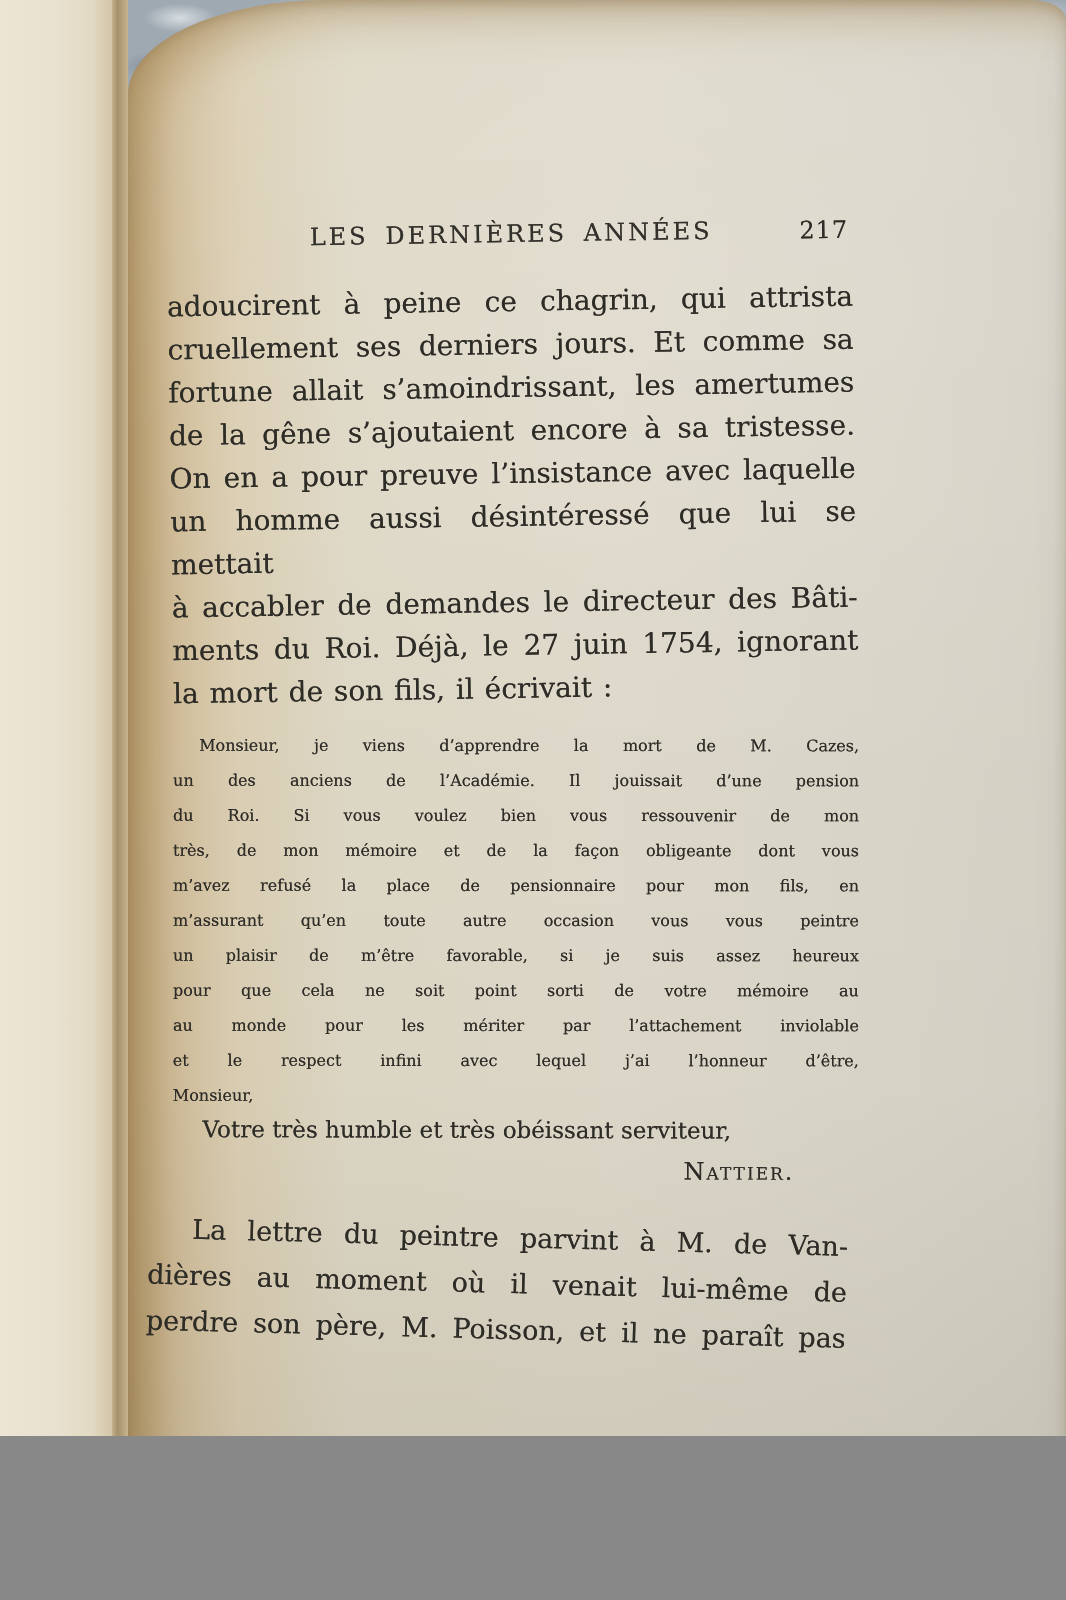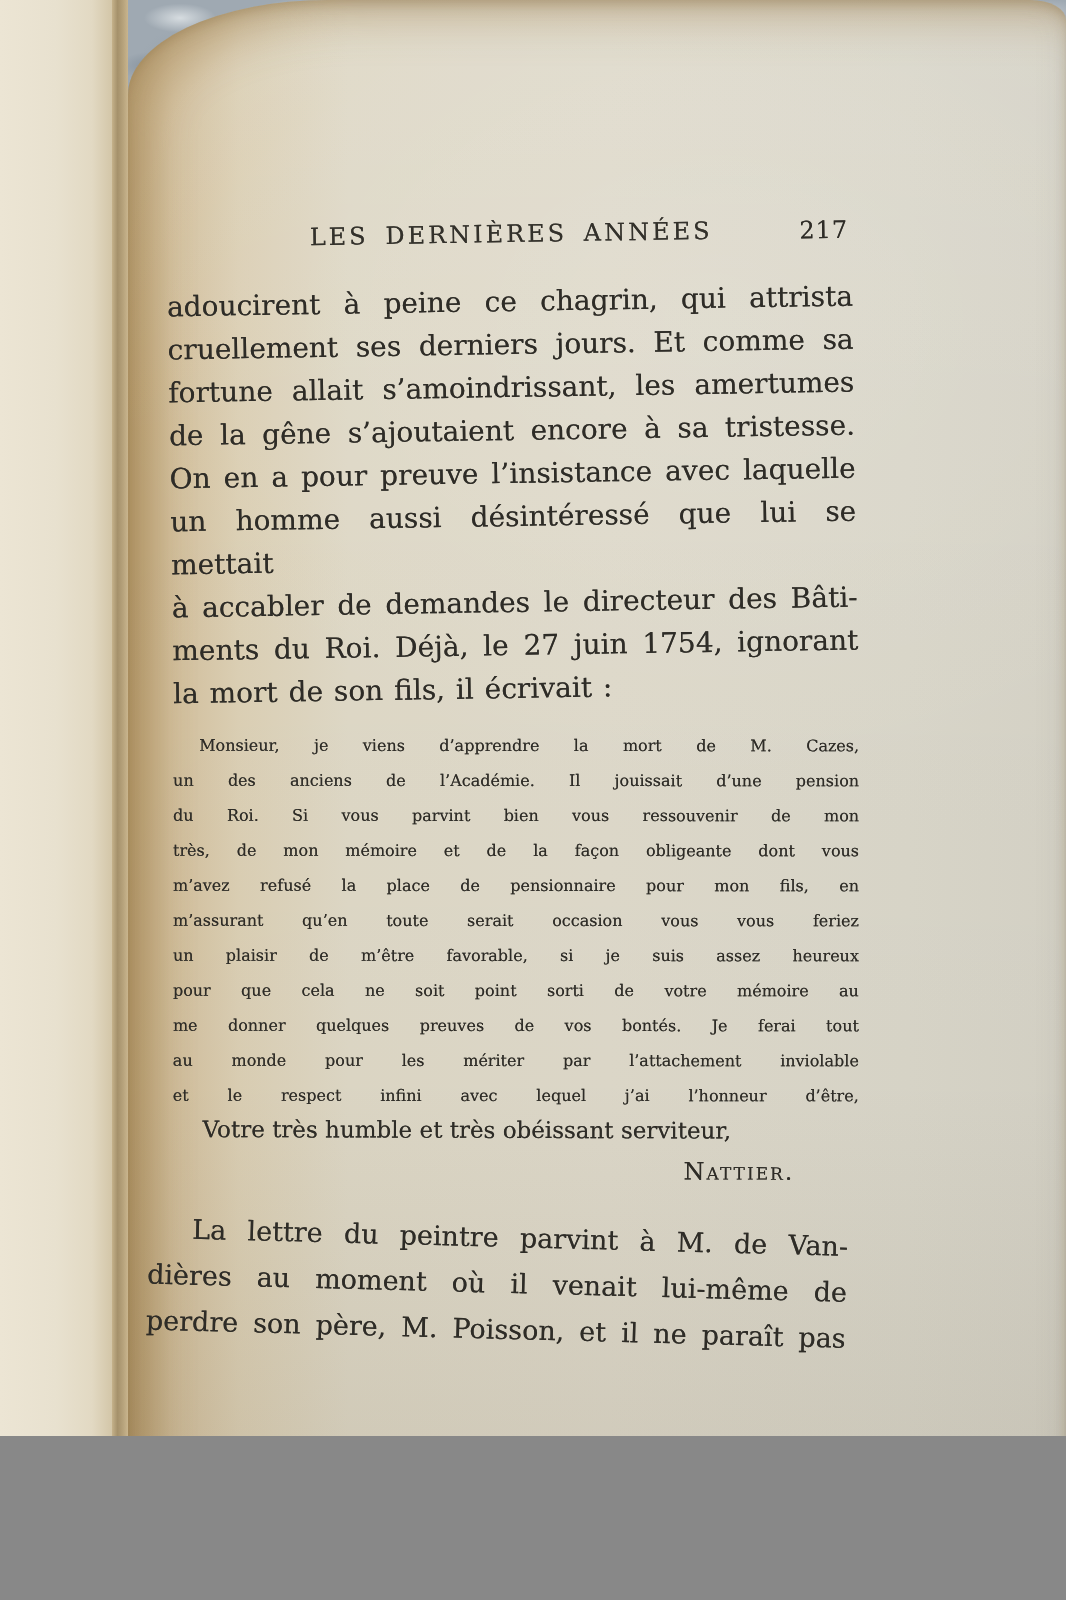--- a/index.html
+++ b/index.html
@@ -106,29 +106,29 @@
       <div class="jline">On en a pour preuve l’insistance avec laquelle</div>
       <div class="jline">un homme aussi désintéressé que lui se mettait</div>
       <div class="jline">à accabler de demandes le directeur des Bâti-</div>
       <div class="jline">ments du Roi. Déjà, le 27 juin 1754, ignorant</div>
       <div class="jline">la mort de son fils, il écrivait :</div>
     </div>
 
     <div class="quoted-letter">
       <div class="jline">Monsieur, je viens d’apprendre la mort de M. Cazes,</div>
       <div class="jline">un des anciens de l’Académie. Il jouissait d’une pension</div>
-      <div class="jline">du Roi. Si vous parvint bien vous ressouvenir de mon</div>
+      <div class="jline">du Roi. Si vous voulez bien vous ressouvenir de mon</div>
       <div class="jline">très, de mon mémoire et de la façon obligeante dont vous</div>
       <div class="jline">m’avez refusé la place de pensionnaire pour mon fils, en</div>
-      <div class="jline">m’assurant qu’en toute serait occasion vous vous feriez</div>
+      <div class="jline">m’assurant qu’en toute autre occasion vous vous peintre</div>
       <div class="jline">un plaisir de m’être favorable, si je suis assez heureux</div>
       <div class="jline">pour que cela ne soit point sorti de votre mémoire au</div>
-      <div class="jline">me donner quelques preuves de vos bontés. Je ferai tout</div>
       <div class="jline">au monde pour les mériter par l’attachement inviolable</div>
       <div class="jline">et le respect infini avec lequel j’ai l’honneur d’être,</div>
+      <div class="plain">Monsieur,</div>
     </div>
 
     <div class="letter-close">
       <div class="plain closing">Votre très humble et très obéissant serviteur,</div>
       <div class="sig">Nattier.</div>
     </div>
 
     <div class="closing-paragraph">
       <div class="jline">La lettre du peintre parvint à M. de Van-</div>
       <div class="jline">dières au moment où il venait lui-même de</div>

